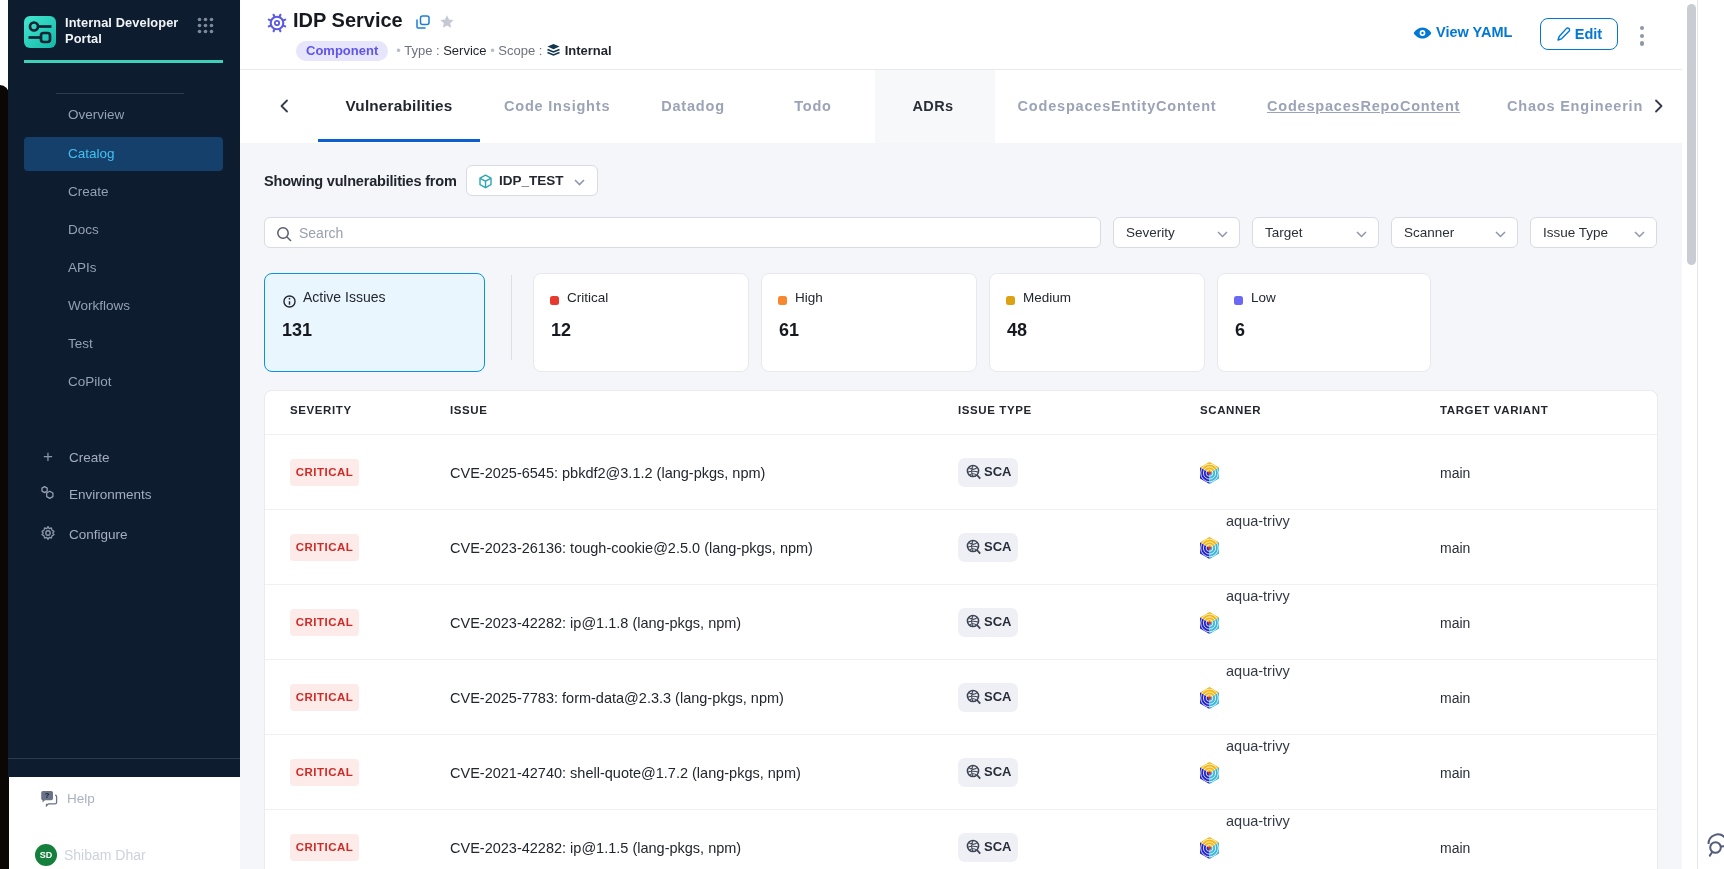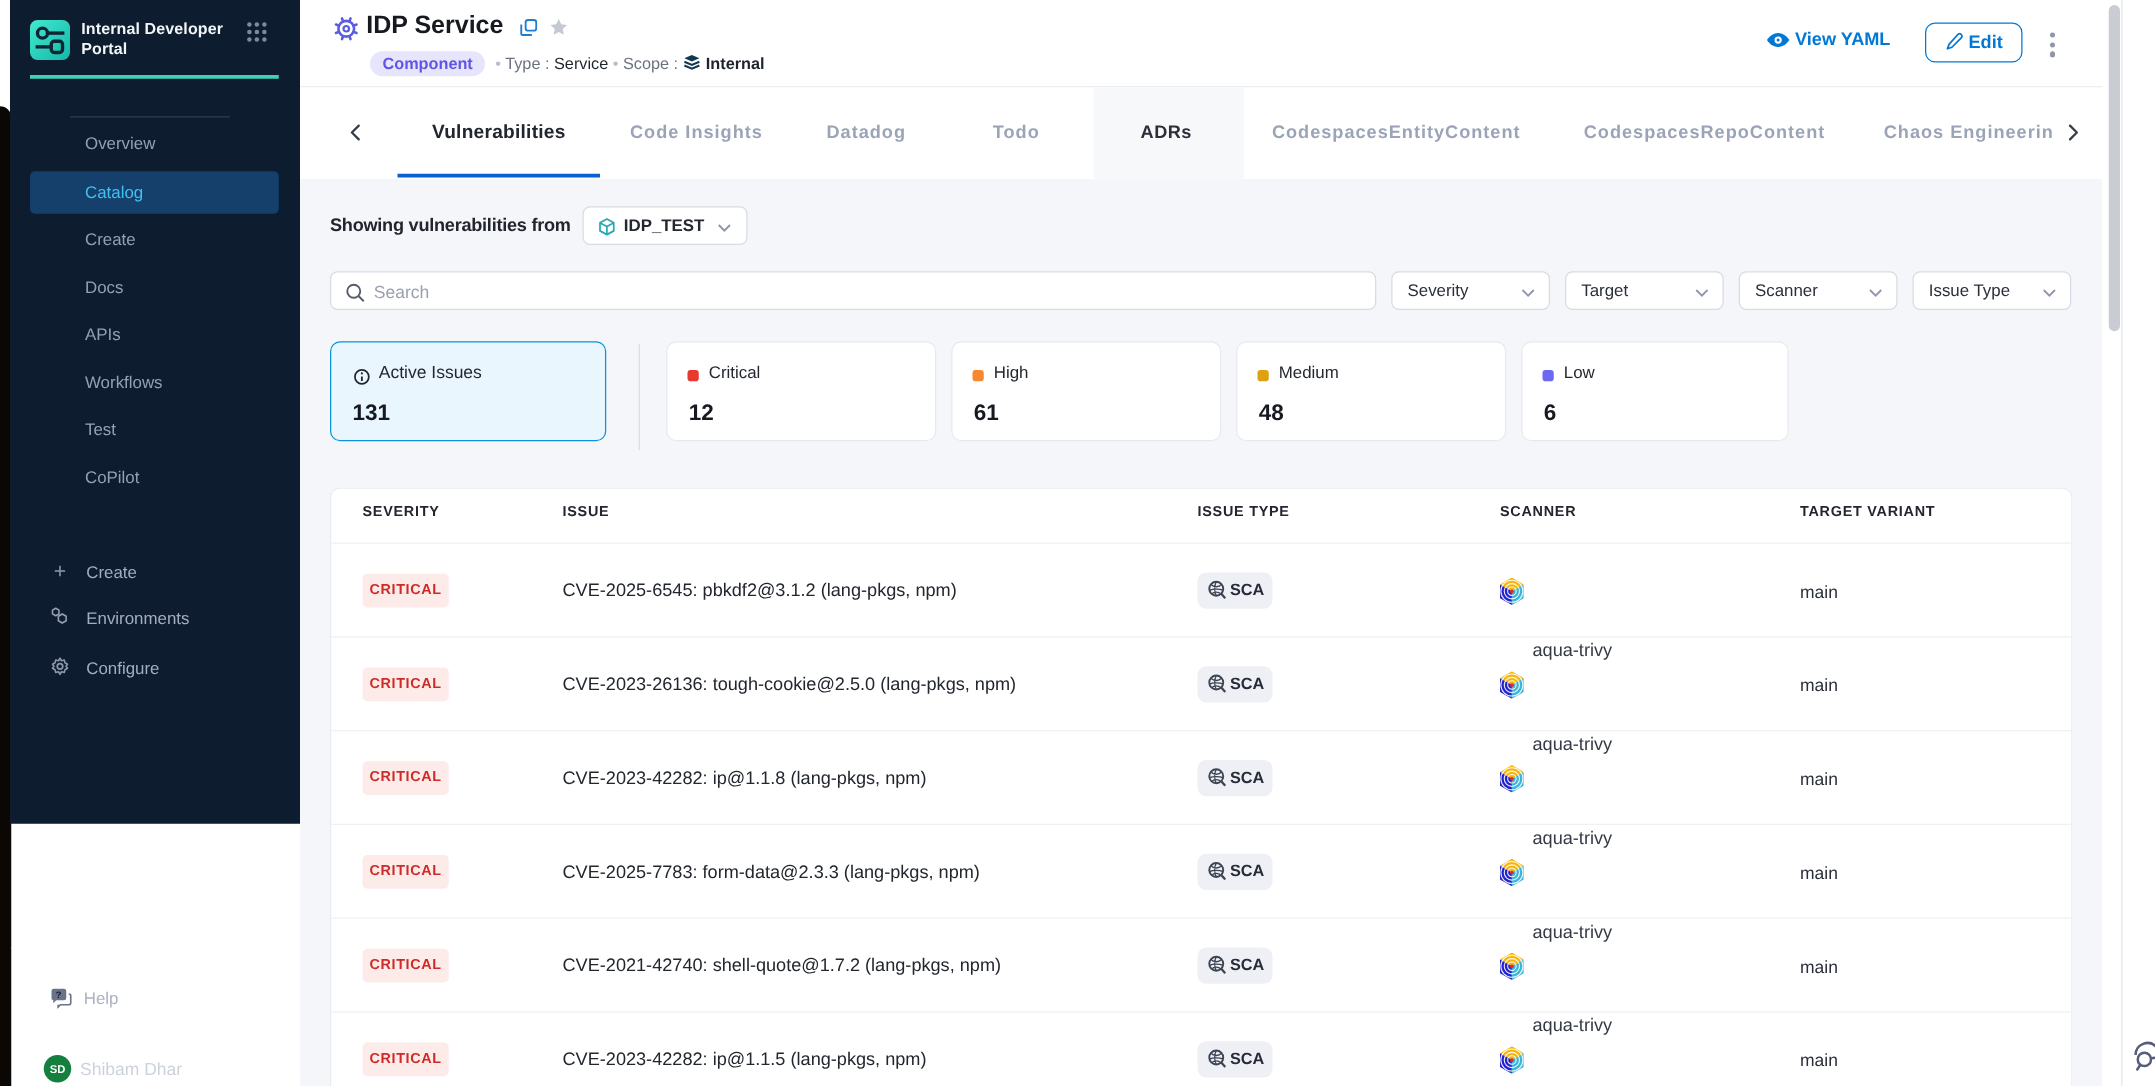--- a/index.html
+++ b/index.html
@@ -5,21 +5,21 @@
 * { margin:0; padding:0; box-sizing:border-box; }
 html,body { width:1724px; height:869px; overflow:hidden; background:#fff;
   font-family:"Liberation Sans", sans-serif; }
 #page { position:relative; width:1724px; height:869px; overflow:hidden; }
 .abs { position:absolute; }
 
 
 #blackstrip { left:0; top:85px; width:9px; height:784px; background:#0a0705; border-top-right-radius:10px; }
 
 
-#sidebar { left:8px; top:0; width:232px; height:659px; background:#0e1c30; }
+#sidebar { left:8px; top:0; width:232px; height:777px; background:#0e1c30; }
 #logo { left:16px; top:16px; width:32px; height:32px; border-radius:6px;
   background:linear-gradient(135deg,#43e8cf 0%,#14b8a8 100%); }
 #brand { left:57px; top:15px; width:136px; color:#f2f5f8; font-size:12.8px; font-weight:bold; line-height:16px; letter-spacing:0.1px; }
 #gridicon { left:189px; top:17px; }
 #tealline { left:16px; top:60px; width:199px; height:2.5px; background:#3fd0ba; }
 #navdiv1 { left:48px; top:93px; width:128px; height:1px; background:rgba(255,255,255,0.14); }
 .navitem { left:16px; width:199px; height:38px; line-height:38px; padding-left:44px;
   color:#94a0b4; font-size:13.5px; border-radius:4px; }
 .navitem.active { background:#15406b; color:#41c0f2; height:34px; line-height:34px; border-radius:4px; }
 .nav2 { left:27px; width:200px; height:38px; color:#a3adbf; font-size:13.5px; line-height:38px; }
@@ -61,21 +61,21 @@
 #content { left:240px; top:143px; width:1442px; height:726px; background:#f5f6f9; }
 #showing { left:264px; top:173px; font-size:14.5px; font-weight:bold; color:#21252d; letter-spacing:-0.2px; }
 #entsel { left:466px; top:165px; width:132px; height:31px; background:#fff; border:1px solid #d8dbe3; border-radius:6px; }
 #entsel .txt { position:absolute; left:32px; top:7px; font-size:13.5px; color:#23272f; font-weight:bold; }
 #search { left:264px; top:217px; width:837px; height:31px; background:#fff; border:1px solid #d8dbe3; border-radius:6px; }
 #search .ph { position:absolute; left:34px; top:7px; font-size:14px; color:#9aa1ad; }
 .filter { position:absolute; top:217px; height:31px; background:#fff; border:1px solid #d8dbe3; border-radius:6px; }
 .filter .txt { position:absolute; left:12px; top:7px; font-size:13.5px; color:#2a2f38; }
 
 
-.card { position:absolute; top:273px; height:80px; background:#fff; border:1px solid #e7e9ef; border-radius:8px; }
+.card { position:absolute; top:273px; height:99px; background:#fff; border:1px solid #e7e9ef; border-radius:8px; }
 .card .dot { position:absolute; left:16px; top:22px; width:9px; height:9px; border-radius:2.5px; }
 .card .lbl { position:absolute; left:33px; top:16px; font-size:13.5px; color:#23272f; }
 .card .num { position:absolute; left:17px; top:46px; font-size:18px; font-weight:bold; color:#16191f; }
 #activecard { left:264px; width:221px; background:#eaf6fd; border:1px solid #0a93dc; }
 #activecard .lbl { left:38px; font-size:14px; top:15px; }
 #activecard .num { left:17px; }
 #carddiv { left:511px; top:275px; width:1px; height:85px; background:#dddfe6; }
 
 
 #tablecard { left:264px; top:390px; width:1394px; height:496px; background:#fff;
@@ -219,21 +219,21 @@
     <div class="abs" id="adrsbg"></div>
     <svg width="10" height="14" viewBox="0 0 10 14" style="position:absolute;left:39px;top:29px;">
         <path d="M8 1.5 L2.5 7 L8 12.5" fill="none" stroke="#343b49" stroke-width="1.8" stroke-linecap="round" stroke-linejoin="round"></path>
       </svg>
     <div class="tab act" style="left:104px; width:110px;">Vulnerabilities</div>
     <div class="tab" style="left:264px; width:106px;">Code Insights</div>
     <div class="tab" style="left:420px; width:66px;">Datadog</div>
     <div class="tab" style="left:553px; width:40px;">Todo</div>
     <div class="tab dark" style="left:672px; width:42px;">ADRs</div>
     <div class="tab" style="left:777px; width:200px;">CodespacesEntityContent</div>
-    <div class="tab" style="left:1027px; width:193px;">CodespacesRepoContent</div>
+    <div class="tab" style="left:1027px; width:193px;text-decoration:underline;">CodespacesRepoContent</div>
     <div class="tab" style="left:1267px; width:136px; overflow:hidden; text-align:left;">Chaos Engineering</div>
     <svg width="10" height="14" viewBox="0 0 10 14" style="position:absolute;left:1414px;top:29px;">
         <path d="M2 1.5 L7.5 7 L2 12.5" fill="none" stroke="#343b49" stroke-width="1.8" stroke-linecap="round" stroke-linejoin="round"></path>
       </svg>
     <div class="abs" id="underline"></div>
   </div>
   <div class="abs" id="showing">Showing vulnerabilities from</div>
   <div class="abs" id="entsel">
     <svg width="15" height="16" viewBox="0 0 15 16" style="position:absolute;left:11px;top:8px;">
       <path d="M7.5 1.2 l5.5 3 0 6.5 -5.5 3 -5.5-3 0-6.5z" fill="none" stroke="#2ba7b4" stroke-width="1.4" stroke-linejoin="round"></path>

